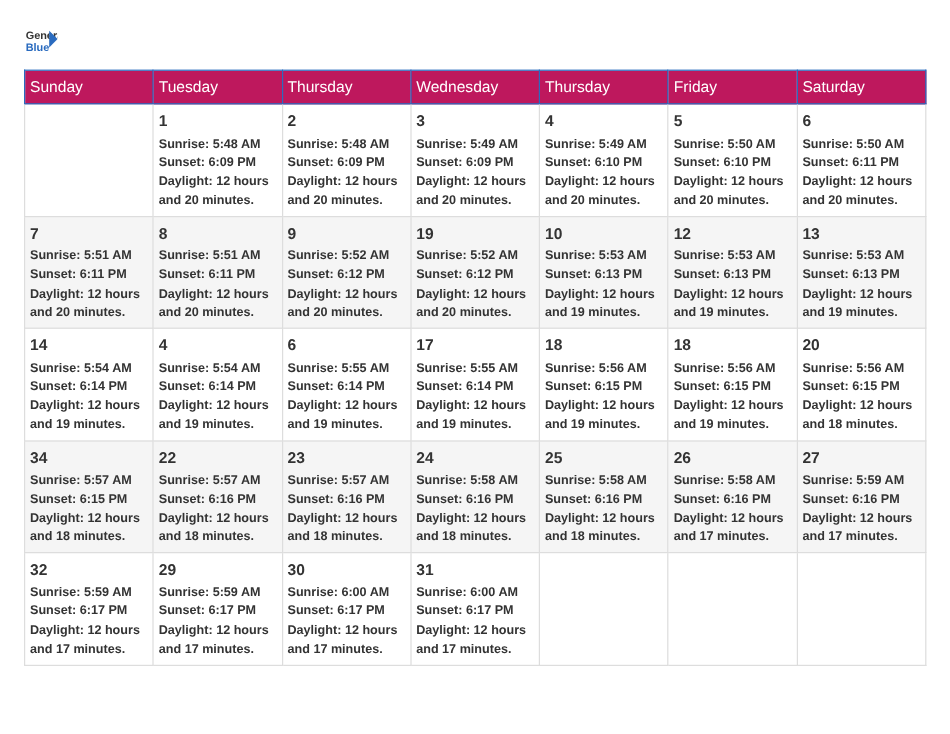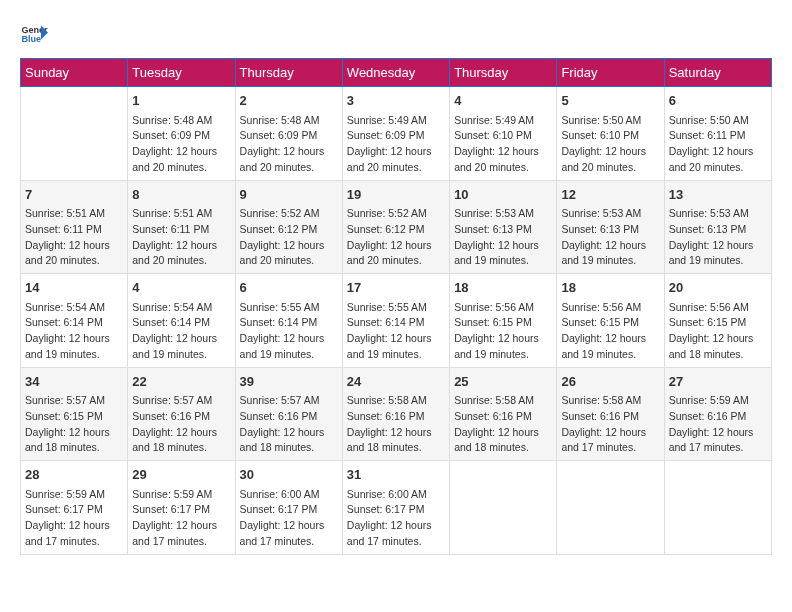--- a/index.html
+++ b/index.html
@@ -68,20 +68,21 @@
     }
     .day-number {
       font-size: 13px;
       font-weight: bold;
       display: block;
       margin-bottom: 2px;
     }
     .day-info {
       font-size: 10.5px;
       color: #333;
+      font-weight: bold;
     }
     .empty-cell {
       background: #fff;
     }
   </style>
 </head>
 <body>
 
 <div class="header">
   <div class="logo">
@@ -264,21 +265,21 @@
 and 18 minutes.</div>
         </td>
         <td>
           <span class="day-number">22</span>
           <div class="day-info" style="white-space: pre-line;">Sunrise: 5:57 AM
 Sunset: 6:16 PM
 Daylight: 12 hours
 and 18 minutes.</div>
         </td>
         <td>
-          <span class="day-number">39</span>
+          <span class="day-number">23</span>
           <div class="day-info" style="white-space: pre-line;">Sunrise: 5:57 AM
 Sunset: 6:16 PM
 Daylight: 12 hours
 and 18 minutes.</div>
         </td>
         <td>
           <span class="day-number">24</span>
           <div class="day-info" style="white-space: pre-line;">Sunrise: 5:58 AM
 Sunset: 6:16 PM
 Daylight: 12 hours
@@ -301,21 +302,21 @@
         <td>
           <span class="day-number">27</span>
           <div class="day-info" style="white-space: pre-line;">Sunrise: 5:59 AM
 Sunset: 6:16 PM
 Daylight: 12 hours
 and 17 minutes.</div>
         </td>
       </tr>
       <tr>
         <td>
-          <span class="day-number">28</span>
+          <span class="day-number">32</span>
           <div class="day-info" style="white-space: pre-line;">Sunrise: 5:59 AM
 Sunset: 6:17 PM
 Daylight: 12 hours
 and 17 minutes.</div>
         </td>
         <td>
           <span class="day-number">29</span>
           <div class="day-info" style="white-space: pre-line;">Sunrise: 5:59 AM
 Sunset: 6:17 PM
 Daylight: 12 hours

